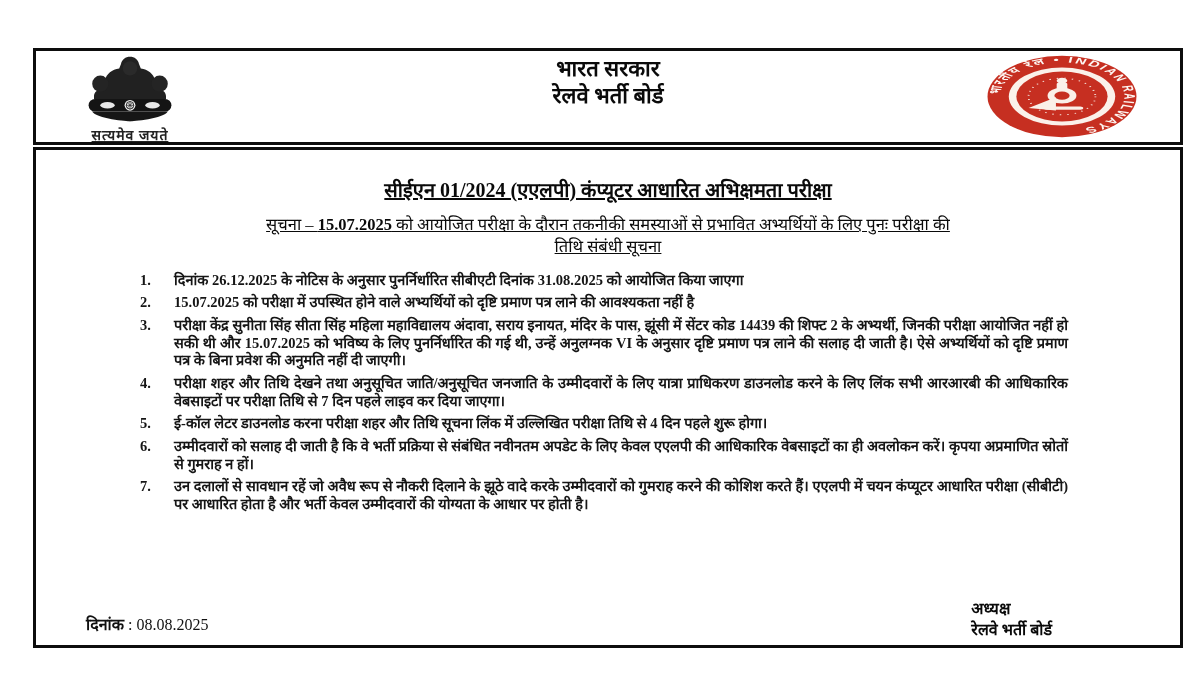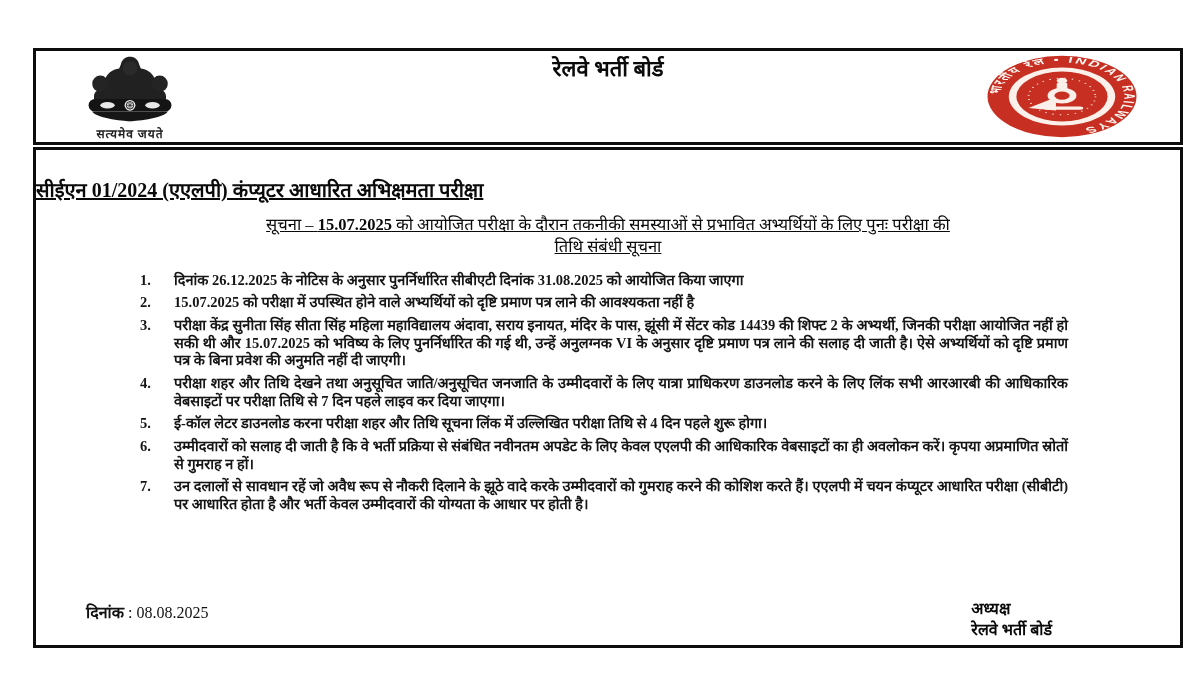--- a/index.html
+++ b/index.html
@@ -8,39 +8,39 @@
     font-family:"Liberation Serif","DejaVu Serif",serif;color:#111;
     overflow:hidden;
   }
   .box{position:absolute;left:33px;width:1144px;border:3px solid #0d0d0d;background:#fff;}
   #header-box{top:48px;height:91px;}
   #body-box{top:147px;height:495px;}
 
   
   .emblem-wrap{position:absolute;left:38px;top:3px;width:112px;height:86px;text-align:center;}
   .emblem-wrap svg{display:block;margin:0 auto;}
-  .emblem-caption{font-size:12px;font-weight:bold;letter-spacing:1px;color:#222;margin-top:-1px;}
+  .emblem-caption{font-size:14px;font-weight:bold;letter-spacing:1px;color:#222;margin-top:-1px;text-decoration:underline;}
   .org-lines{position:absolute;left:0;right:0;top:5px;text-align:center;
     font-weight:bold;font-size:22px;line-height:1.22;color:#0a0a0a;}
   .ir-logo{position:absolute;right:42px;top:4px;width:152px;height:83px;}
 
   
   .notice-inner{position:relative;width:100%;height:100%;}
-  .notice-title{margin:26px auto 0;text-align:left;font-weight:bold;font-size:20px;
+  .notice-title{margin:26px auto 0;text-align:center;font-weight:bold;font-size:20px;
     text-decoration:underline;color:#0a0a0a;}
   .notice-subtitle{margin:11px auto 0;text-align:center;font-weight:normal;font-size:16.5px;
     line-height:1.35;text-decoration:underline;max-width:710px;color:#0a0a0a;}
   .notice-list{margin:13px 112px 0 104px;}
   .notice-item{display:flex;margin-bottom:5px;font-size:14.5px;line-height:1.22;
     font-weight:600;color:#151515;text-align:justify;}
   .notice-item .num{flex:0 0 34px;font-weight:bold;}
   .notice-item .txt{flex:1;}
   .notice-item b{font-weight:900;}
 
-  .date-row{position:absolute;left:50px;bottom:48px;font-size:16px;color:#111;}
+  .date-row{position:absolute;left:50px;bottom:36px;font-size:16px;color:#111;}
   .date-row .lbl{font-weight:bold;}
   .signature{position:absolute;right:128px;bottom:30px;text-align:left;
     font-weight:bold;font-size:16px;line-height:1.3;color:#0a0a0a;}
 </style>
 </head>
 <body>
 
 <div>
 
   <div class="box" id="header-box">
@@ -56,20 +56,21 @@
         <circle cx="60" cy="57" r="4.2" fill="none" stroke="#222" stroke-width="1"></circle>
         <path d="M60,52.5 v9 M55.5,57 h9 M57,54 l6,6 M63,54 l-6,6" stroke="#222" stroke-width="0.8"></path>
         <ellipse cx="35" cy="57" rx="8" ry="3.6" fill="#e8e8e8"></ellipse>
         <ellipse cx="85" cy="57" rx="8" ry="3.6" fill="#e8e8e8"></ellipse>
         <path d="M18,64 h84 c-4,8 -40,11 -42,11 c-2,0 -38,-3 -42,-11 z" fill="#161616"></path>
       </svg>
       <div class="emblem-caption">सत्यमेव जयते</div>
     </div>
 
     <div class="org-lines">
+      <div>भारत सरकार</div>
       <div>रेलवे भर्ती बोर्ड</div>
     </div>
 
     <svg class="ir-logo" viewBox="0 0 100 100" preserveAspectRatio="none">
       <circle cx="50" cy="50" r="49" fill="#c62f21"></circle>
       <circle cx="50" cy="50" r="35" fill="#fbf1ea"></circle>
       <circle cx="50" cy="50" r="30" fill="#c62f21"></circle>
       <defs>
         <path id="ringPath" d="M50,50 m-41,0 a41,41 0 1,1 82,0 a41,41 0 1,1 -82,0"></path>
       </defs>

